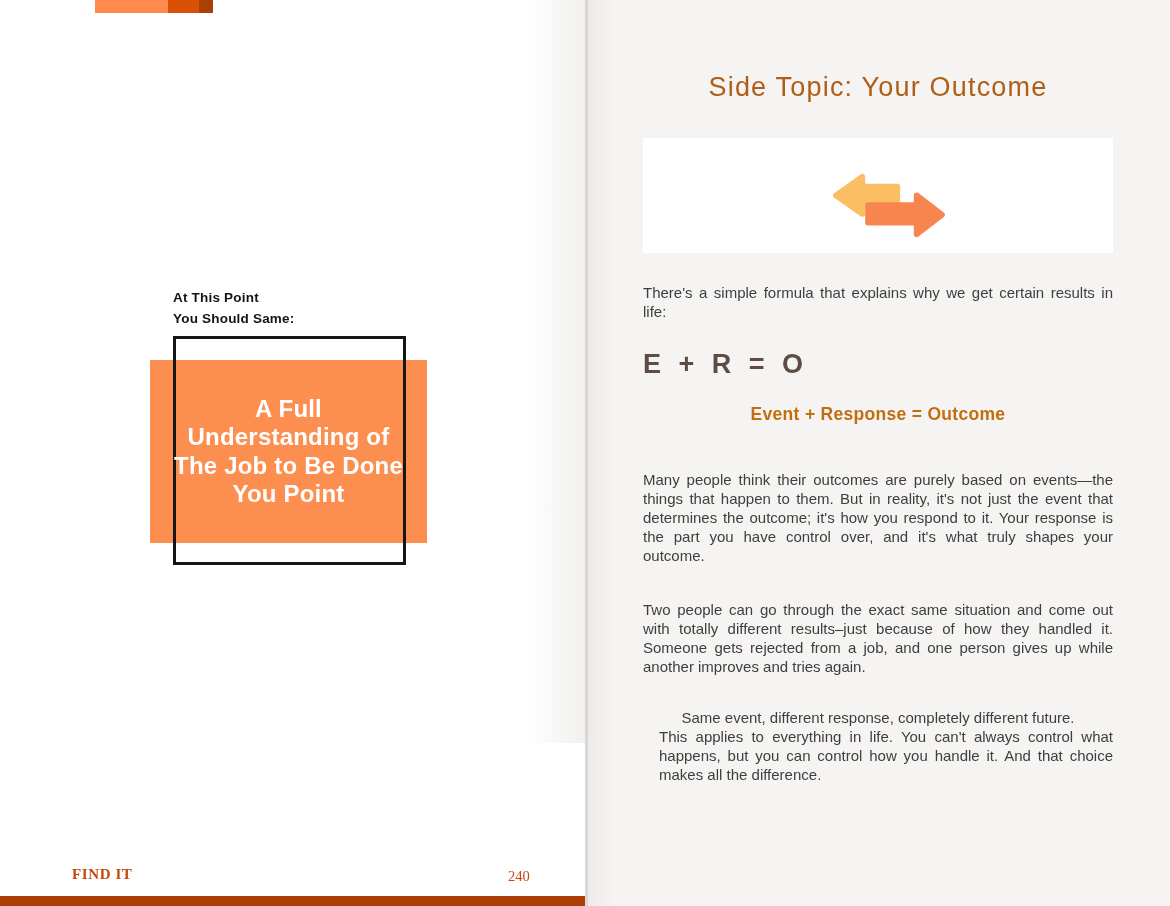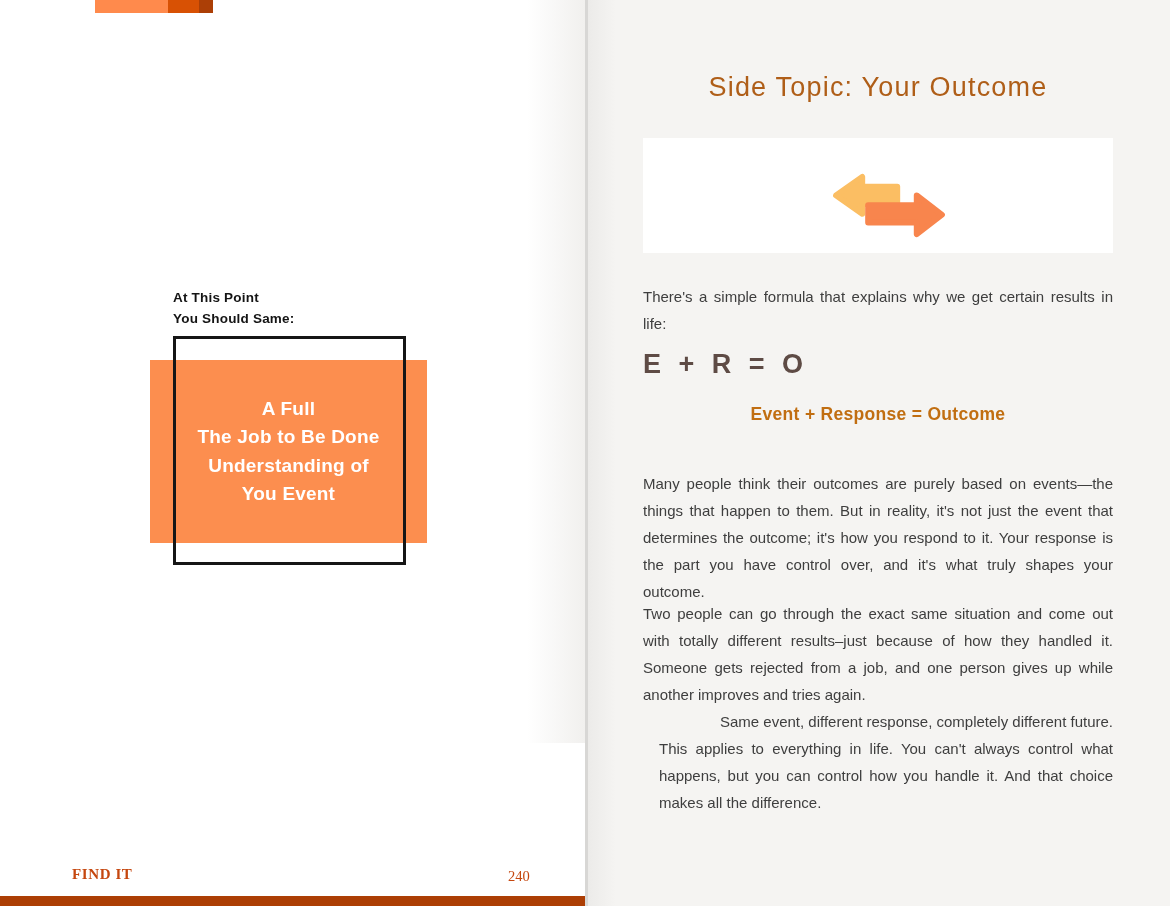--- a/index.html
+++ b/index.html
@@ -18,21 +18,21 @@
   .lp-heading { position:absolute; left:173px; top:288px; color:#141414;
                 font-size:13.5px; font-weight:bold; line-height:20.5px;
                 letter-spacing:.2px; }
 
   .orange-box { position:absolute; left:150px; top:360px; width:277px; height:183px;
                 background:#FC8E4F; }
   .outline-frame { position:absolute; left:173px; top:336px; width:233px; height:229px;
                    border:3.5px solid #161616; background:transparent; }
   .box-text { position:absolute; left:150px; top:360px; width:277px; height:183px;
               display:flex; flex-direction:column; align-items:center; justify-content:center;
-              color:#ffffff; font-weight:bold; font-size:19px; line-height:28.5px;
+              color:#ffffff; font-weight:bold; font-size:24px; line-height:28.5px;
               text-align:left; letter-spacing:.2px; }
 
   .footer-label { position:absolute; left:72px; top:866px; color:#C5470F;
                   font-family:"Liberation Serif", serif; font-weight:bold;
                   font-size:15px; letter-spacing:.6px; }
   .page-number { position:absolute; left:508px; top:868px; color:#C5470F;
                  font-family:"Liberation Serif", serif; font-size:14.5px; }
   .bottom-bar { position:absolute; left:0; top:896px; width:585px; height:10px;
                 background:#AC3E04; }
 
@@ -44,31 +44,31 @@
   .page-right { position:absolute; left:588px; top:0; width:582px; height:906px;
                 background:linear-gradient(to right,#ECEBE9 0,#F5F4F2 28px); }
   .page-right > * { position:absolute; left:55px; width:470px; }
 
   .rp-title { top:72px; text-align:center; color:#AF5E18; font-weight:normal;
               font-size:27px; letter-spacing:1.2px; }
   .media-box { top:138px; height:115px; background:#ffffff;
                display:flex; align-items:center; justify-content:center; }
   .media-box svg { margin-left:22px; margin-top:22px; }
 
-  .body-text { color:#3E3E3E; font-size:15px; line-height:27px;
+  .body-text { color:#3E3E3E; font-size:15px; line-height:19px;
                text-align:justify; }
   .rp-intro { top:283px; }
   .rp-formula { top:349px; text-align:left; color:#5E4B45; font-weight:bold;
                 font-size:27px; letter-spacing:2.5px; word-spacing:5px; }
   .rp-caption { top:404px; text-align:center; color:#C16E11; font-weight:bold;
                 font-size:17.5px; letter-spacing:.3px; }
   .rp-p1 { top:470px; }
   .rp-p2 { top:600px; }
   .rp-p3 { top:708px; }
-  .rp-p3 .line { display:block; text-align:right; }
+  .rp-p3 .line { display:block; text-align:center; }
   .rp-p3 .rest { display:block; text-align:justify;margin-left:16px; }
 </style>
 </head>
 <body>
 
 <div class="spread">
 
   <div class="page-left">
     <div class="topbar">
       <span class="s1"></span>
@@ -78,23 +78,23 @@
 
     <div class="lp-heading">
       <div>At This Point</div>
       <div>You Should Same:</div>
     </div>
 
     <div class="orange-box"></div>
     <div class="outline-frame"></div>
     <div class="box-text">
       <div>A Full</div>
+      <div>Understanding of</div>
       <div>The Job to Be Done</div>
-      <div>Understanding of</div>
-      <div>You Event</div>
+      <div>You Point</div>
     </div>
 
     <div class="footer-label">FIND IT</div>
     <div class="page-number">240</div>
     <div class="bottom-bar"></div>
   </div>
 
   <div class="spine"></div>
 
   <div class="page-right">

